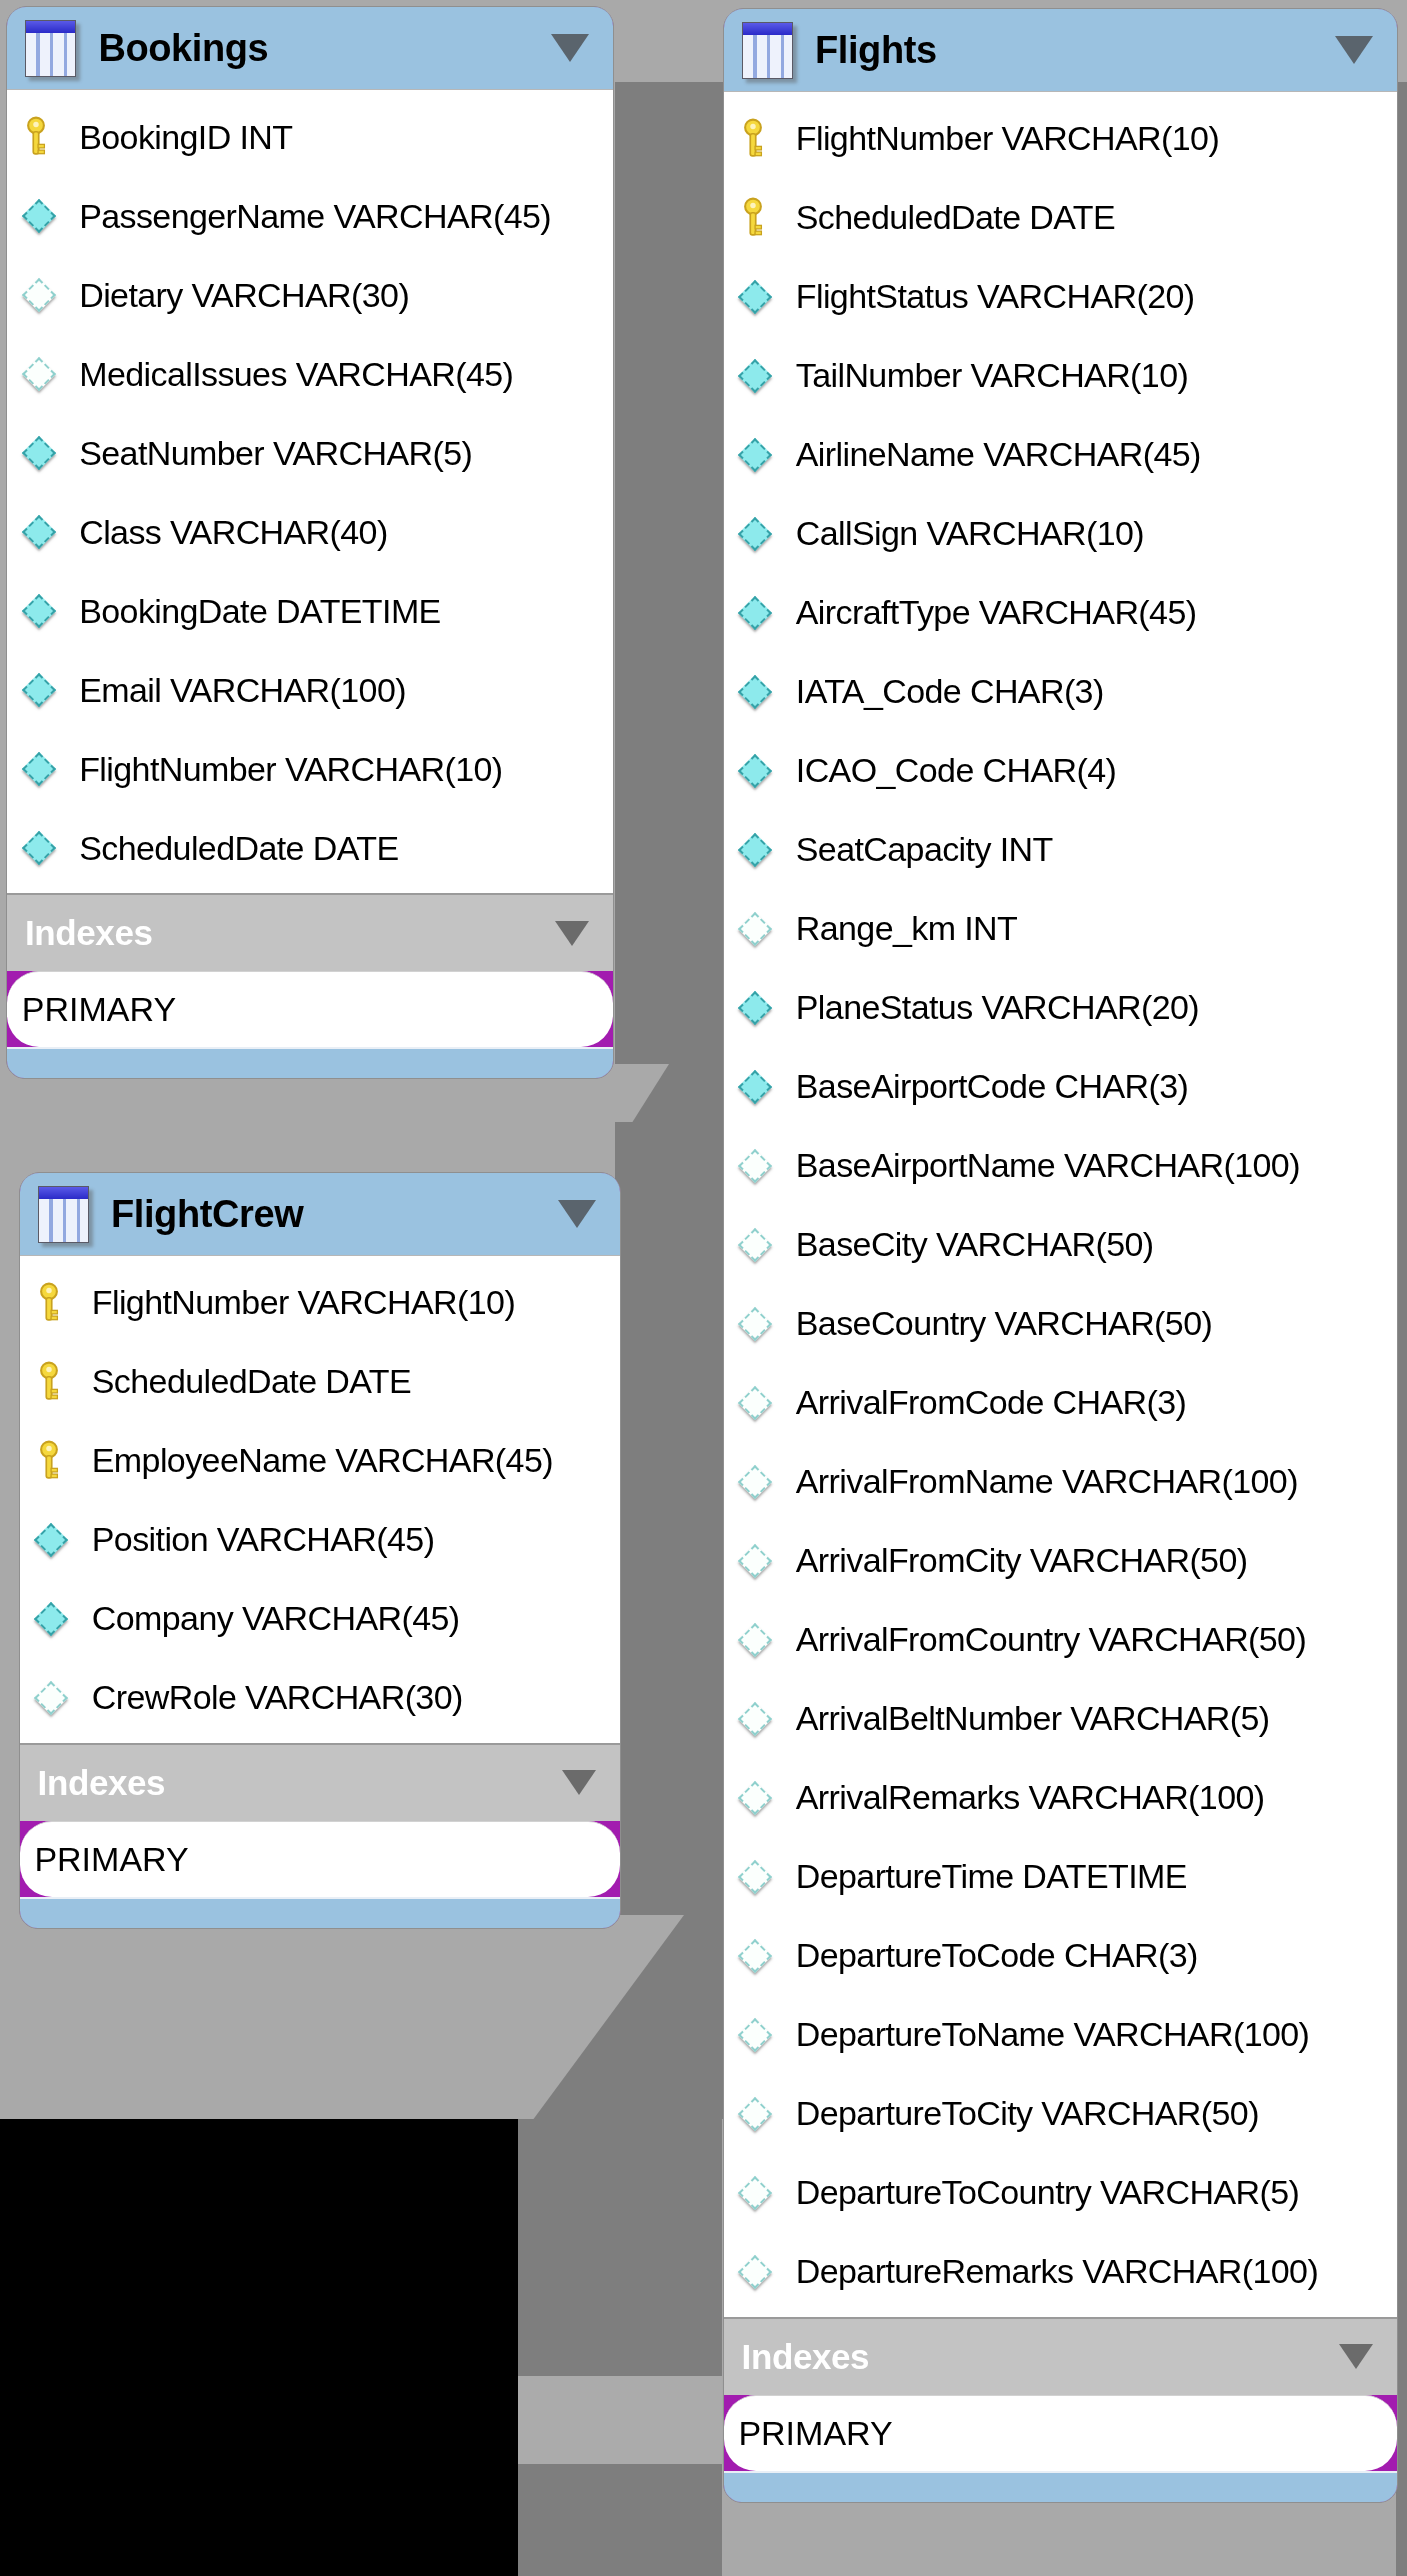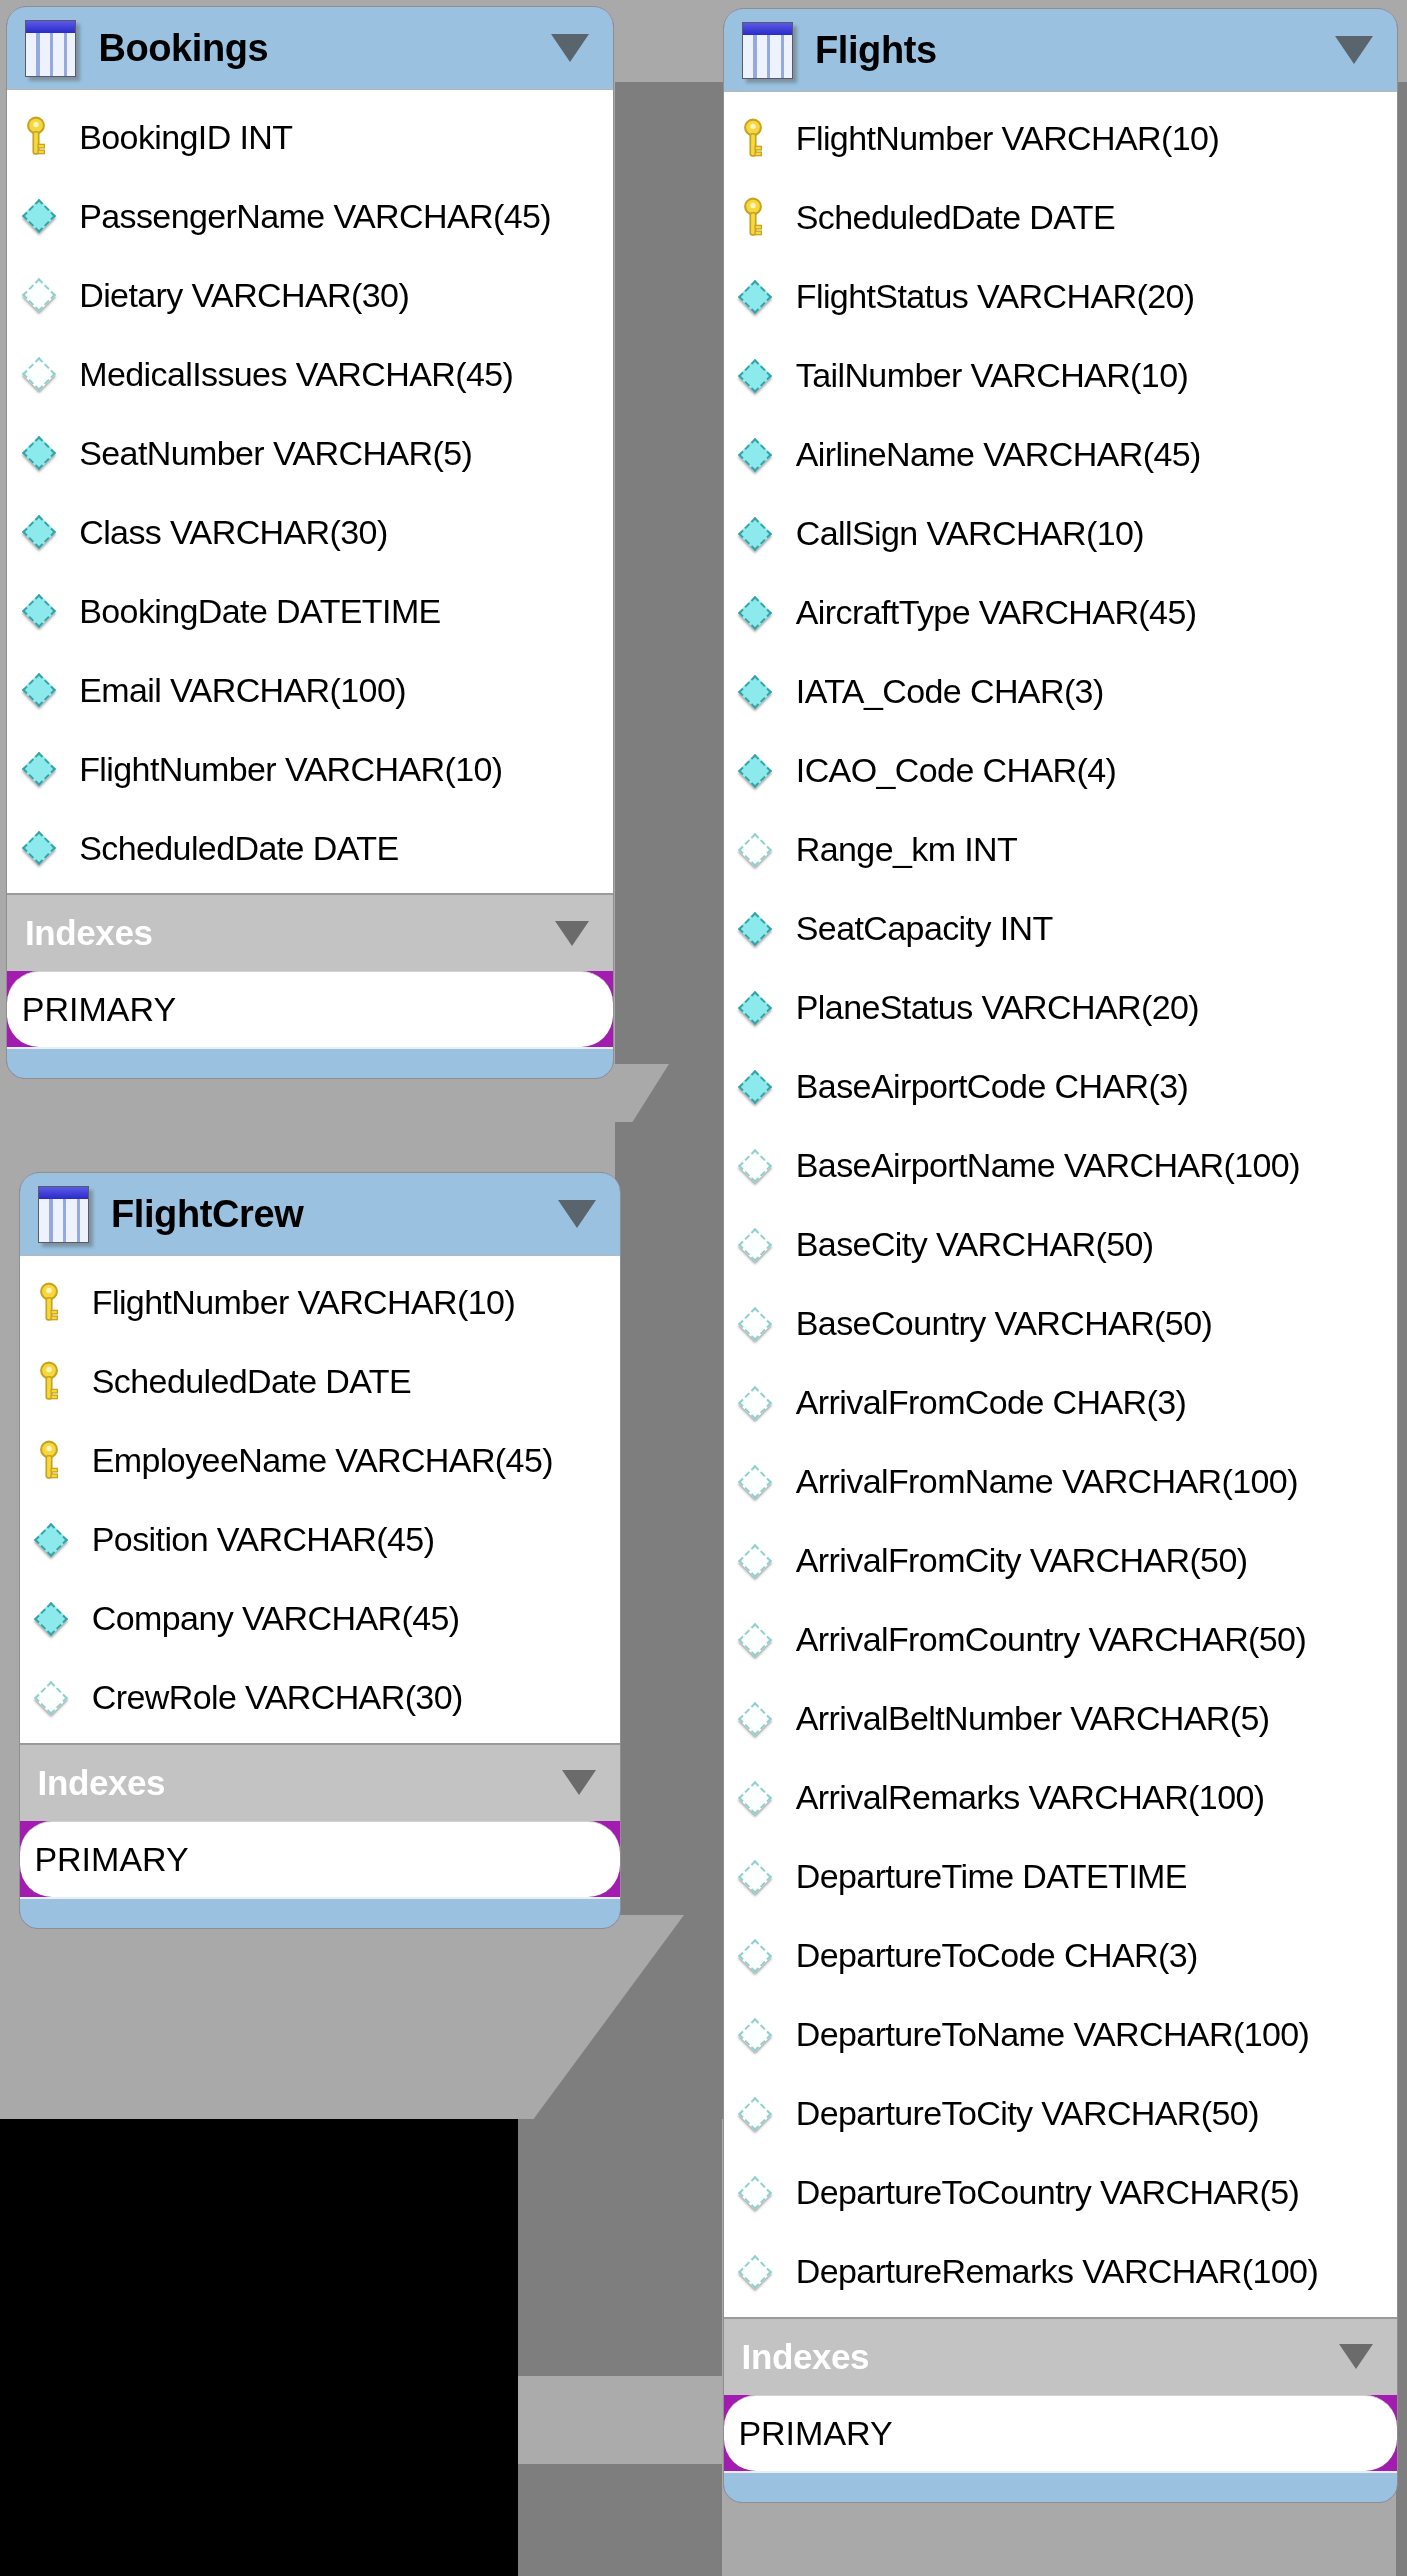--- a/index.html
+++ b/index.html
@@ -144,21 +144,21 @@
       <div class="frow">
         <span class="cic">
           <span class="dia filled"></span>
         </span>
         <span class="ctext">SeatNumber VARCHAR(5)</span>
       </div>
       <div class="frow">
         <span class="cic">
           <span class="dia filled"></span>
         </span>
-        <span class="ctext">Class VARCHAR(30)</span>
+        <span class="ctext">Class VARCHAR(40)</span>
       </div>
       <div class="frow">
         <span class="cic">
           <span class="dia filled"></span>
         </span>
         <span class="ctext">BookingDate DATETIME</span>
       </div>
       <div class="frow">
         <span class="cic">
           <span class="dia filled"></span>
@@ -324,29 +324,29 @@
         <span class="ctext">IATA_Code CHAR(3)</span>
       </div>
       <div class="frow">
         <span class="cic">
           <span class="dia filled"></span>
         </span>
         <span class="ctext">ICAO_Code CHAR(4)</span>
       </div>
       <div class="frow">
         <span class="cic">
+          <span class="dia filled"></span>
+        </span>
+        <span class="ctext">SeatCapacity INT</span>
+      </div>
+      <div class="frow">
+        <span class="cic">
           <span class="dia hollow"></span>
         </span>
         <span class="ctext">Range_km INT</span>
-      </div>
-      <div class="frow">
-        <span class="cic">
-          <span class="dia filled"></span>
-        </span>
-        <span class="ctext">SeatCapacity INT</span>
       </div>
       <div class="frow">
         <span class="cic">
           <span class="dia filled"></span>
         </span>
         <span class="ctext">PlaneStatus VARCHAR(20)</span>
       </div>
       <div class="frow">
         <span class="cic">
           <span class="dia filled"></span>

